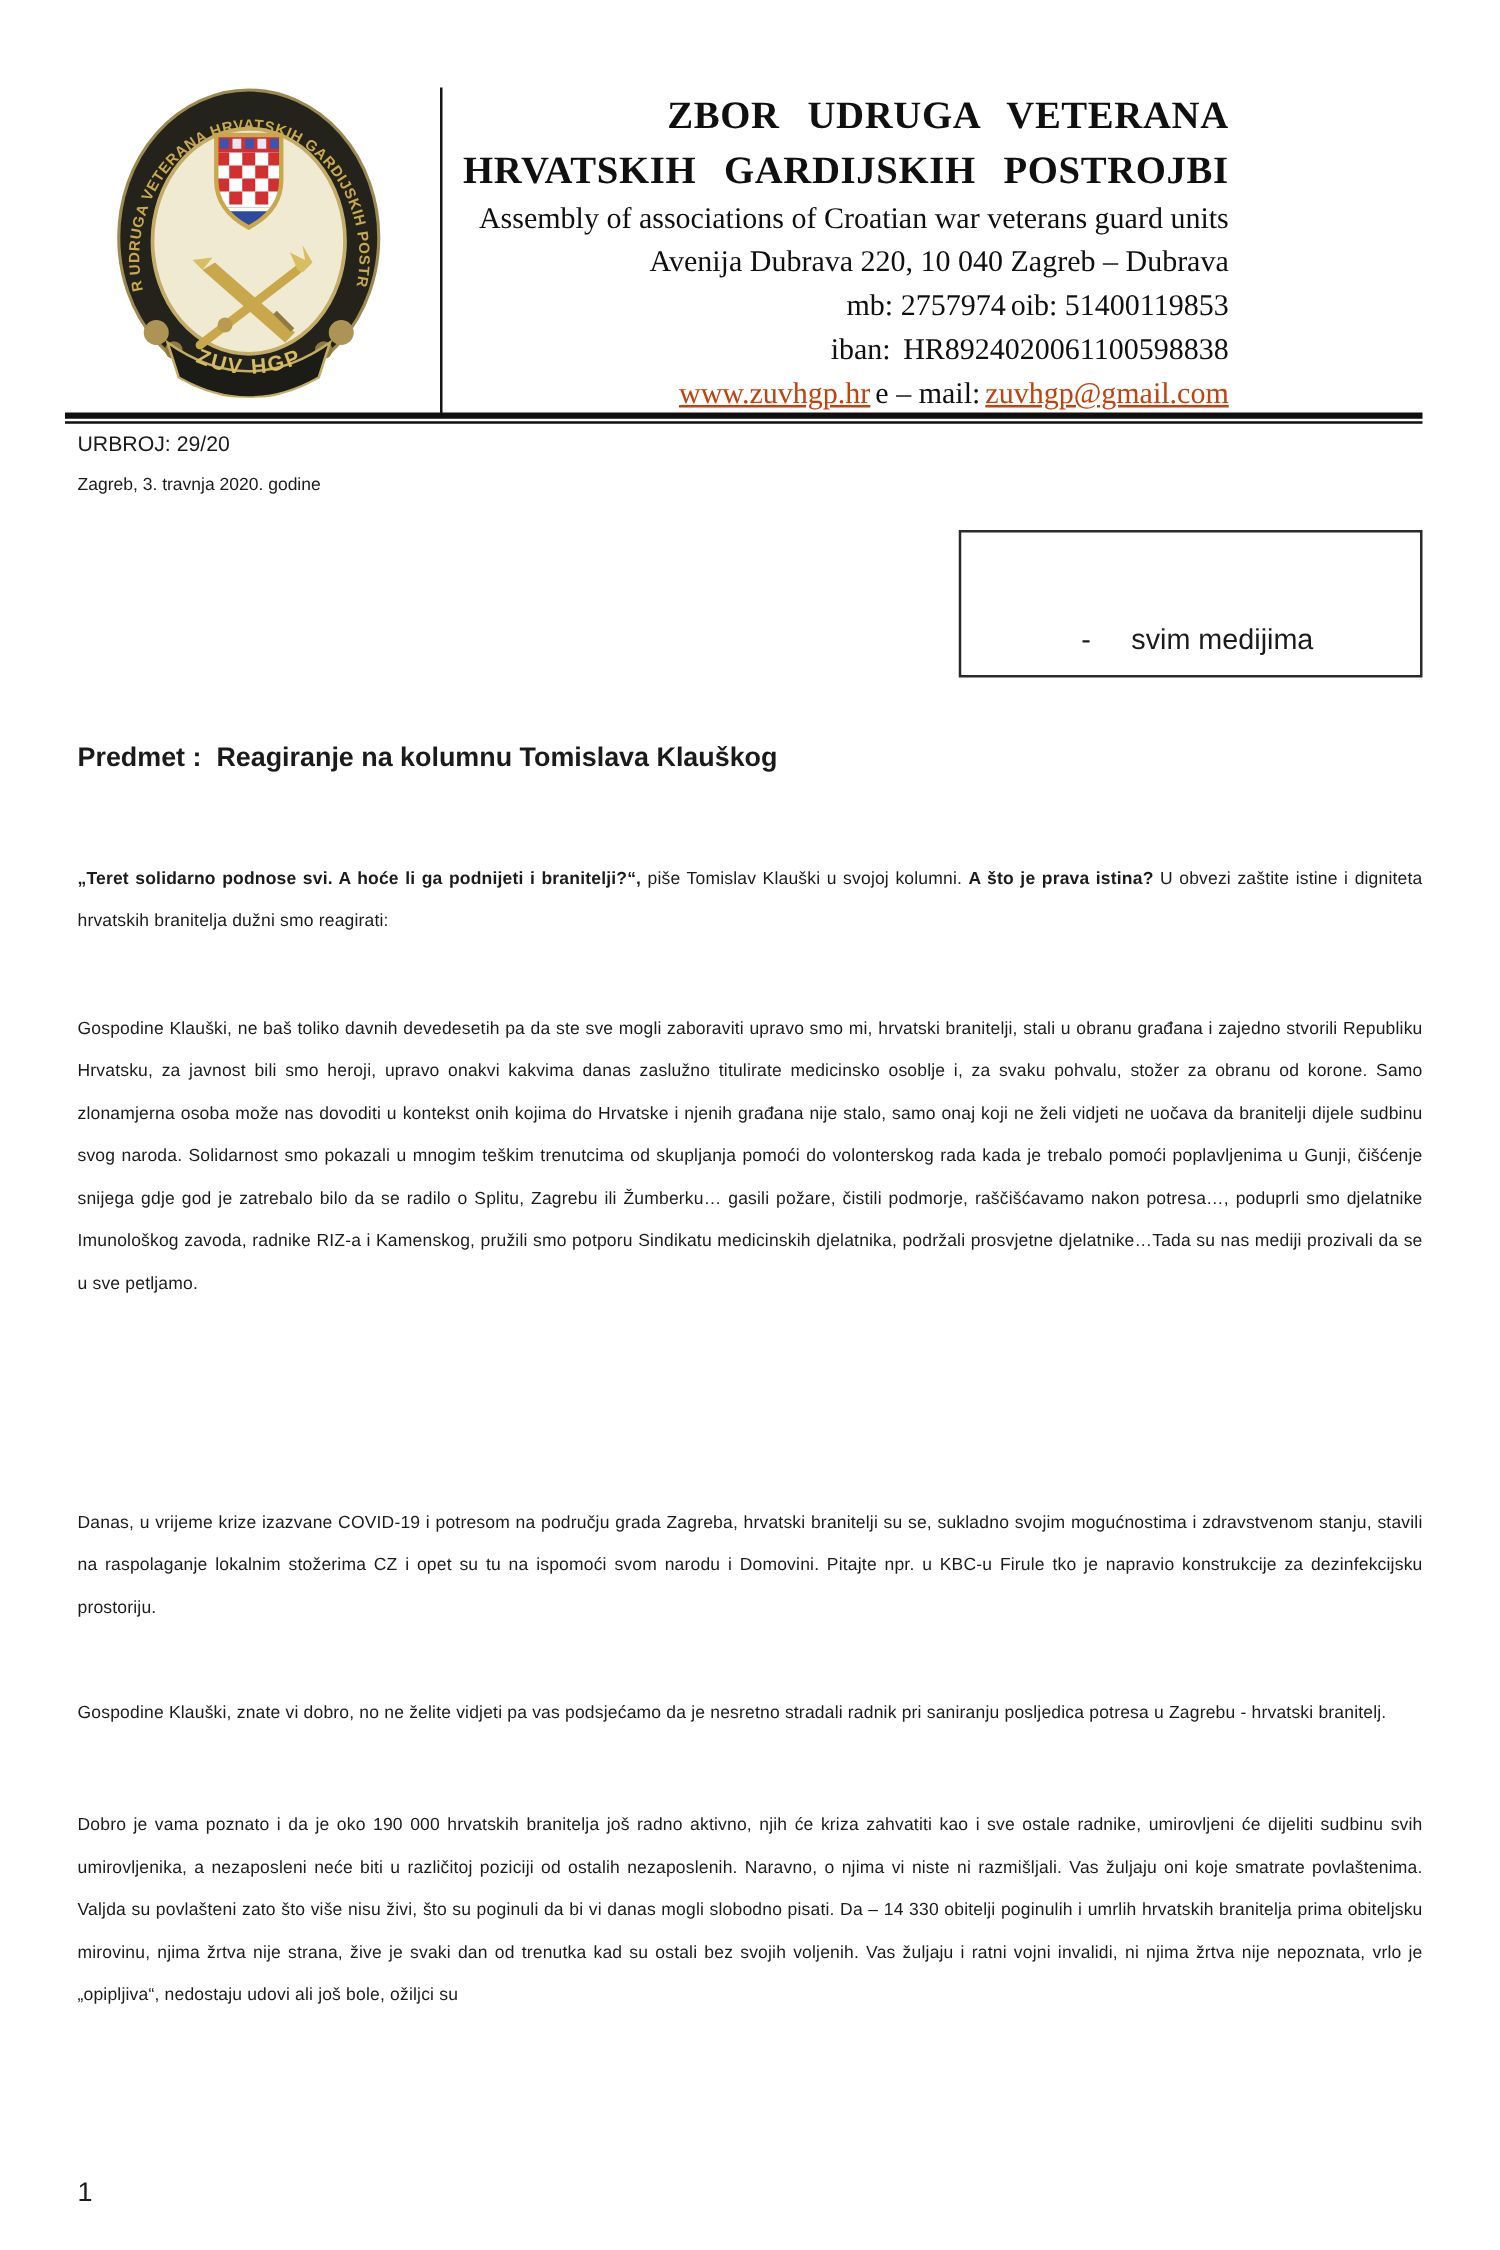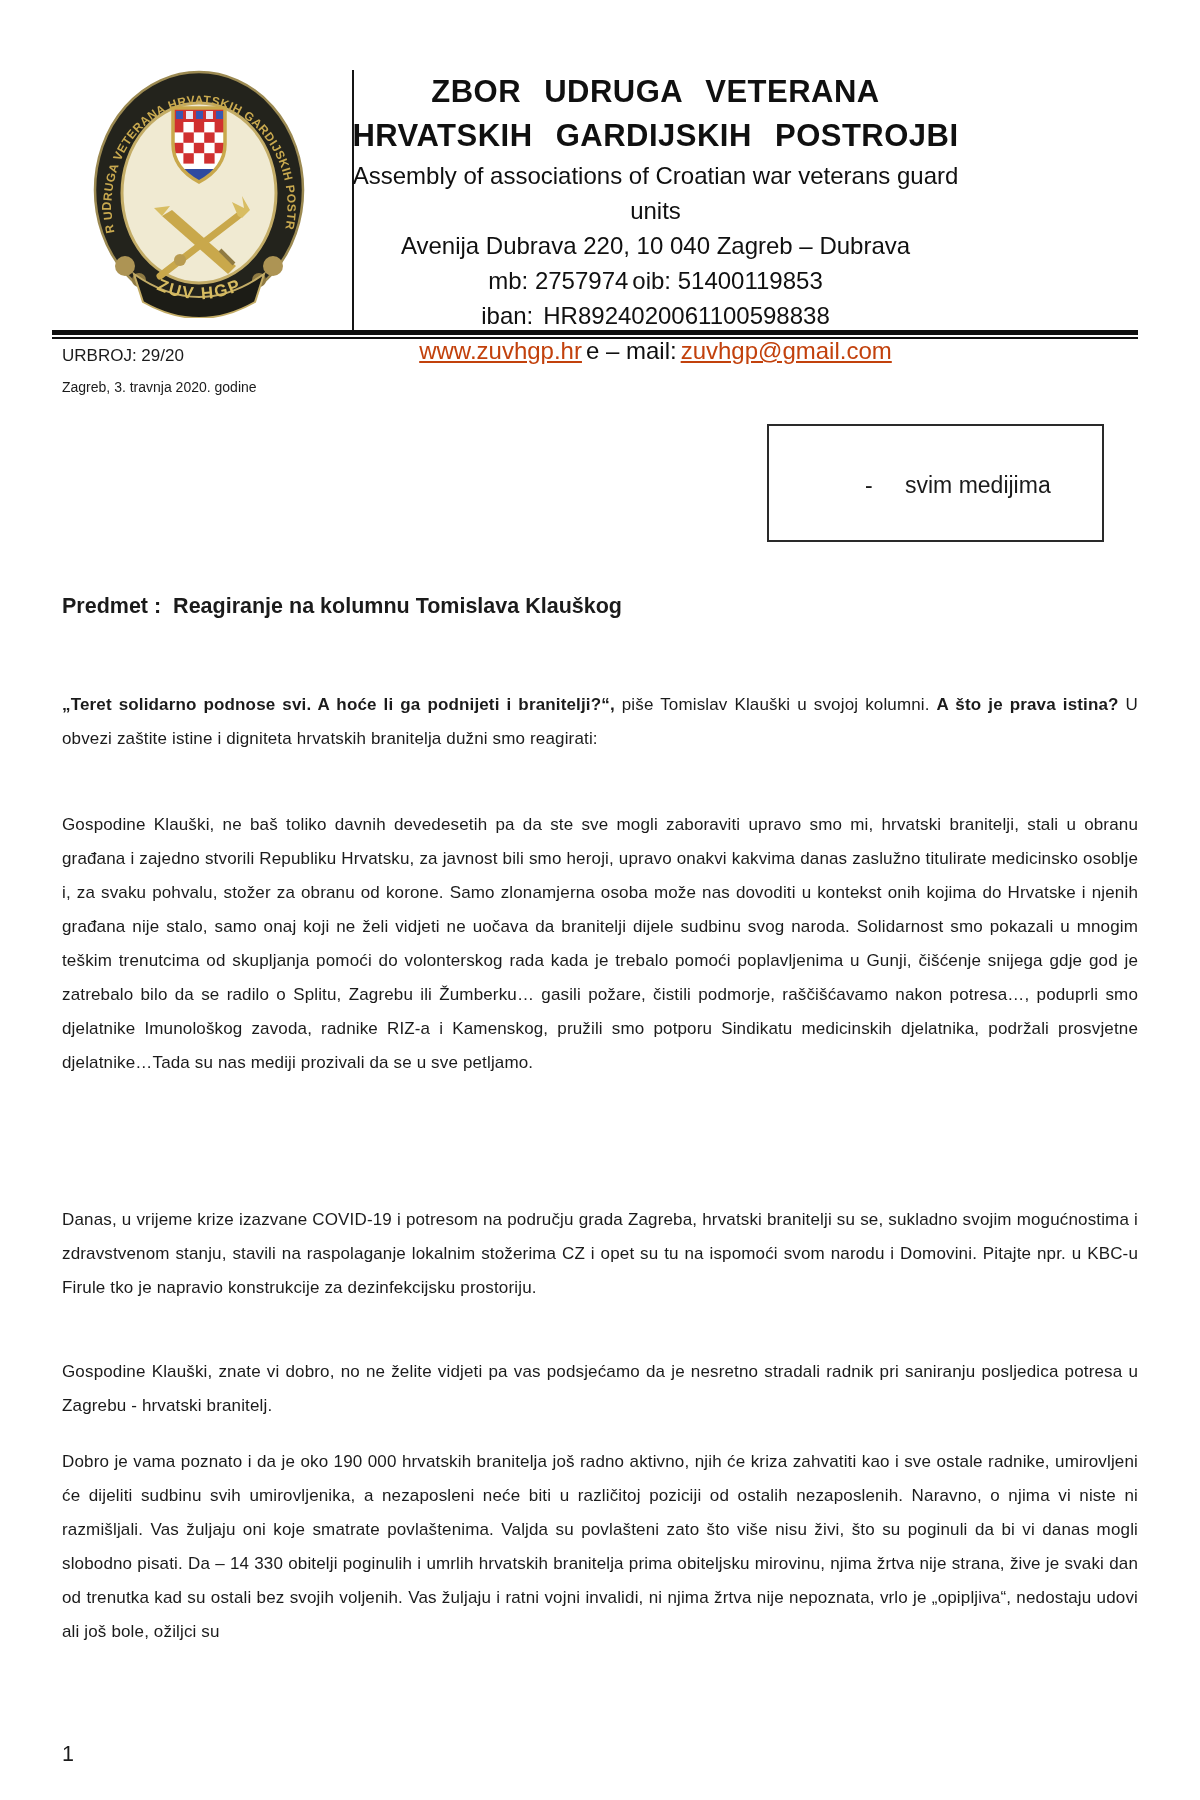--- a/index.html
+++ b/index.html
@@ -10,53 +10,53 @@
     background:#ffffff;
     color:#1b1b1b;
     font-family:"Liberation Sans","DejaVu Sans",sans-serif;
     overflow:hidden;
   }
   
   .logo{position:absolute;left:92px;top:68px;width:215px;height:250px;}
   .vdivider{position:absolute;left:352px;top:70px;width:2px;height:262px;background:#151515;}
   .header-text{
     position:absolute;left:328px;top:70px;width:655px;
-    text-align:center;
-    font-family:Liberation Sans, sans-serif;
+    text-align:right;
+    font-family:Liberation Serif, serif;
     color:#101010;
   }
   .org-title{font-size:31px;font-weight:700;line-height:44px;word-spacing:14px;letter-spacing:.5px;}
   .info-line{font-size:24px;line-height:35px;}
   .gap-wide{margin-left:4px;}
   .gap-small{margin-left:10px;}
   .link{color:#c2410c;text-decoration:underline;cursor:pointer;}
   .email-sep{margin:0 4px;}
   .rule{
     position:absolute;left:52px;top:330px;width:1086px;height:2px;
     border-top:5px solid #101010;border-bottom:2px solid #101010;
   }
   
   .urbroj{position:absolute;left:62px;top:341px;font-size:17px;line-height:30px;}
   .place-date{position:absolute;left:62px;top:372px;font-size:14px;line-height:30px;}
   
   .recipient-box{
-    position:absolute;left:767px;top:424px;width:337px;height:118px;
+    position:absolute;left:767px;top:424px;width:371px;height:118px;
     border:2px solid #2a2a2a;box-sizing:border-box;
-    padding:46px 0 0 96px;
+    padding:72px 0 0 96px;
     font-size:23px;
   }
   .recipient-box .dash{display:inline-block;width:40px;}
   
   .subject{
     position:absolute;left:62px;top:594px;width:1076px;
     font-size:21.5px;font-weight:700;white-space:pre-wrap;
   }
   .para{
     position:absolute;left:62px;width:1076px;
-    font-size:17px;line-height:34px;letter-spacing:.15px;
+    font-size:14px;line-height:34px;letter-spacing:.15px;
     text-align:justify;
   }
   .p1{top:671px;}
   .p2{top:791px;}
   .p3{top:1186px;}
   .p4{top:1338px;}
   .p5{top:1428px;}
   .page-number{position:absolute;left:62px;top:1742px;font-size:21.5px;}
 </style>
 </head>

